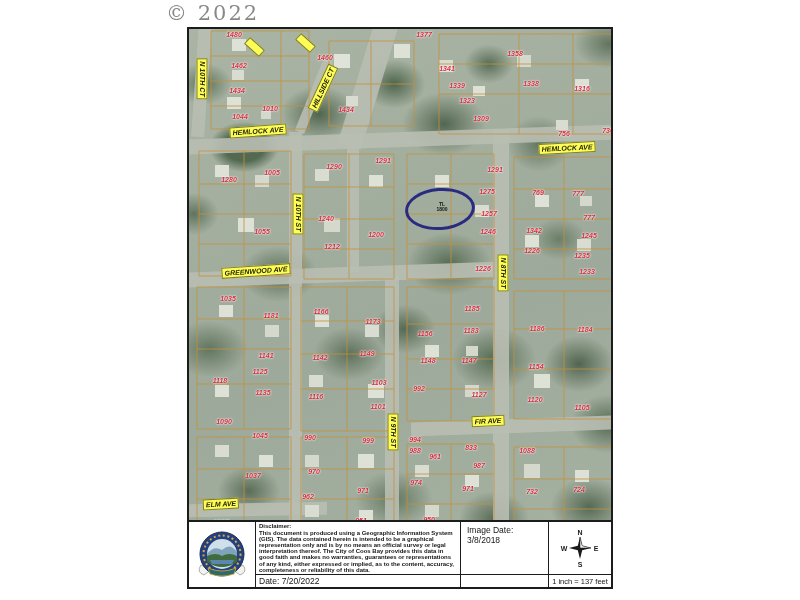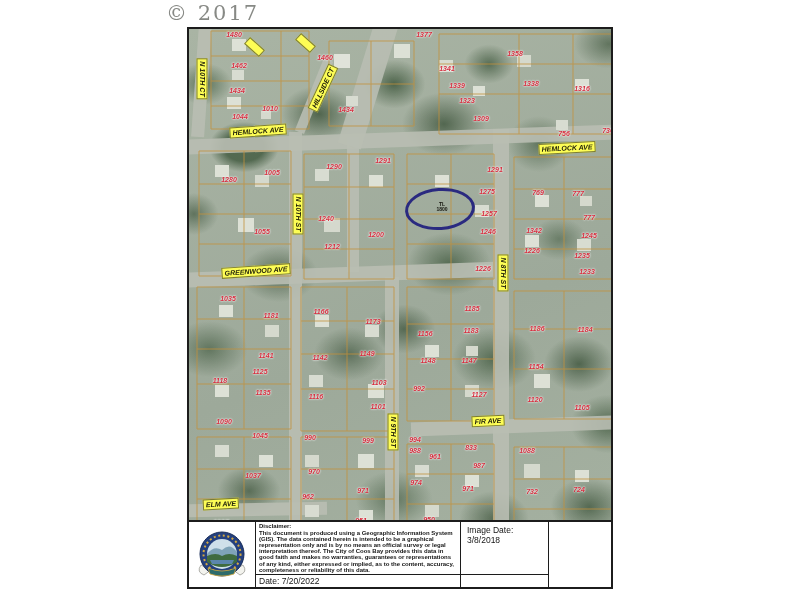--- a/index.html
+++ b/index.html
@@ -81,21 +81,21 @@
   .imagedate-text{flex:1;font-size:8.5px;color:#161616;padding:3px 2px 0 6px;}
   .imagedate-bottom{border-top:1.5px solid #1c1c1c;height:13px;box-sizing:border-box;}
   .cell-compass{flex:1;display:flex;flex-direction:column;border-right:none !important;}
   .compass-area{flex:1;display:flex;align-items:center;justify-content:center;}
   .scale-row{border-top:1.5px solid #1c1c1c;height:13px;font-size:7.5px;color:#161616;
              text-align:center;padding-top:2px;box-sizing:border-box;}
 </style>
 </head>
 <body>
 
-<div id="stamp">© 2017</div>
+<div id="stamp">© 2022</div>
 
 <div id="doc">
 
   <div id="map">
 
     <div class="road" style="left:-2px;top:103px;width:430px;height:15px;transform:rotate(-2deg);"></div>
     <div class="road" style="left:-2px;top:238px;width:315px;height:15px;transform:rotate(-2deg);"></div>
     <div class="road" style="left:222px;top:390px;width:204px;height:14px;transform:rotate(-2deg);"></div>
     <div class="road" style="left:-2px;top:474px;width:140px;height:13px;transform:rotate(-1deg);"></div>
     <div class="road" style="left:6px;top:-4px;width:13px;height:112px;transform:rotate(4deg);"></div>
@@ -257,14 +257,27 @@
       <div class="disc-body">
         <span class="disc-title">Disclaimer:</span><br>
         <span>This document is produced using a Geographic Information System (GIS). The data contained herein is intended to be a graphical representation only and is by no means an official survey or legal interpretation thereof. The City of Coos Bay provides this data in good faith and makes no warranties, guarantees or representations of any kind, either expressed or implied, as to the content, accuracy, completeness or reliability of this data.</span>
       </div>
       <div class="date-row">Date: 7/20/2022</div>
     </div>
     <div class="cell cell-imagedate">
       <div class="imagedate-text">Image Date: 3/8/2018</div>
       <div class="imagedate-bottom"></div>
     </div>
+    <div class="cell cell-compass">
+      <div class="compass-area">
+        <svg width="44" height="42" viewBox="-22 -21 44 42">
+          <path d="M0,-11 L2.2,-2.2 L11,0 L2.2,2.2 L0,11 L-2.2,2.2 L-11,0 L-2.2,-2.2 Z" fill="#1a1a1a"></path>
+          <path d="M0,-11 L2.2,-2.2 L11,0 L0,0 Z" fill="#ffffff" stroke="#1a1a1a" stroke-width="0.6"></path>
+          <text x="0" y="-13.5" text-anchor="middle" font-size="7" font-weight="bold" fill="#1a1a1a">N</text>
+          <text x="16" y="2.5" text-anchor="middle" font-size="7" font-weight="bold" fill="#1a1a1a">E</text>
+          <text x="0" y="19" text-anchor="middle" font-size="7" font-weight="bold" fill="#1a1a1a">S</text>
+          <text x="-16" y="2.5" text-anchor="middle" font-size="7" font-weight="bold" fill="#1a1a1a">W</text>
+        </svg>
+      </div>
+      <div class="scale-row">1 inch = 137 feet</div>
+    </div>
   </div>
 </div>
 
 </body></html>

